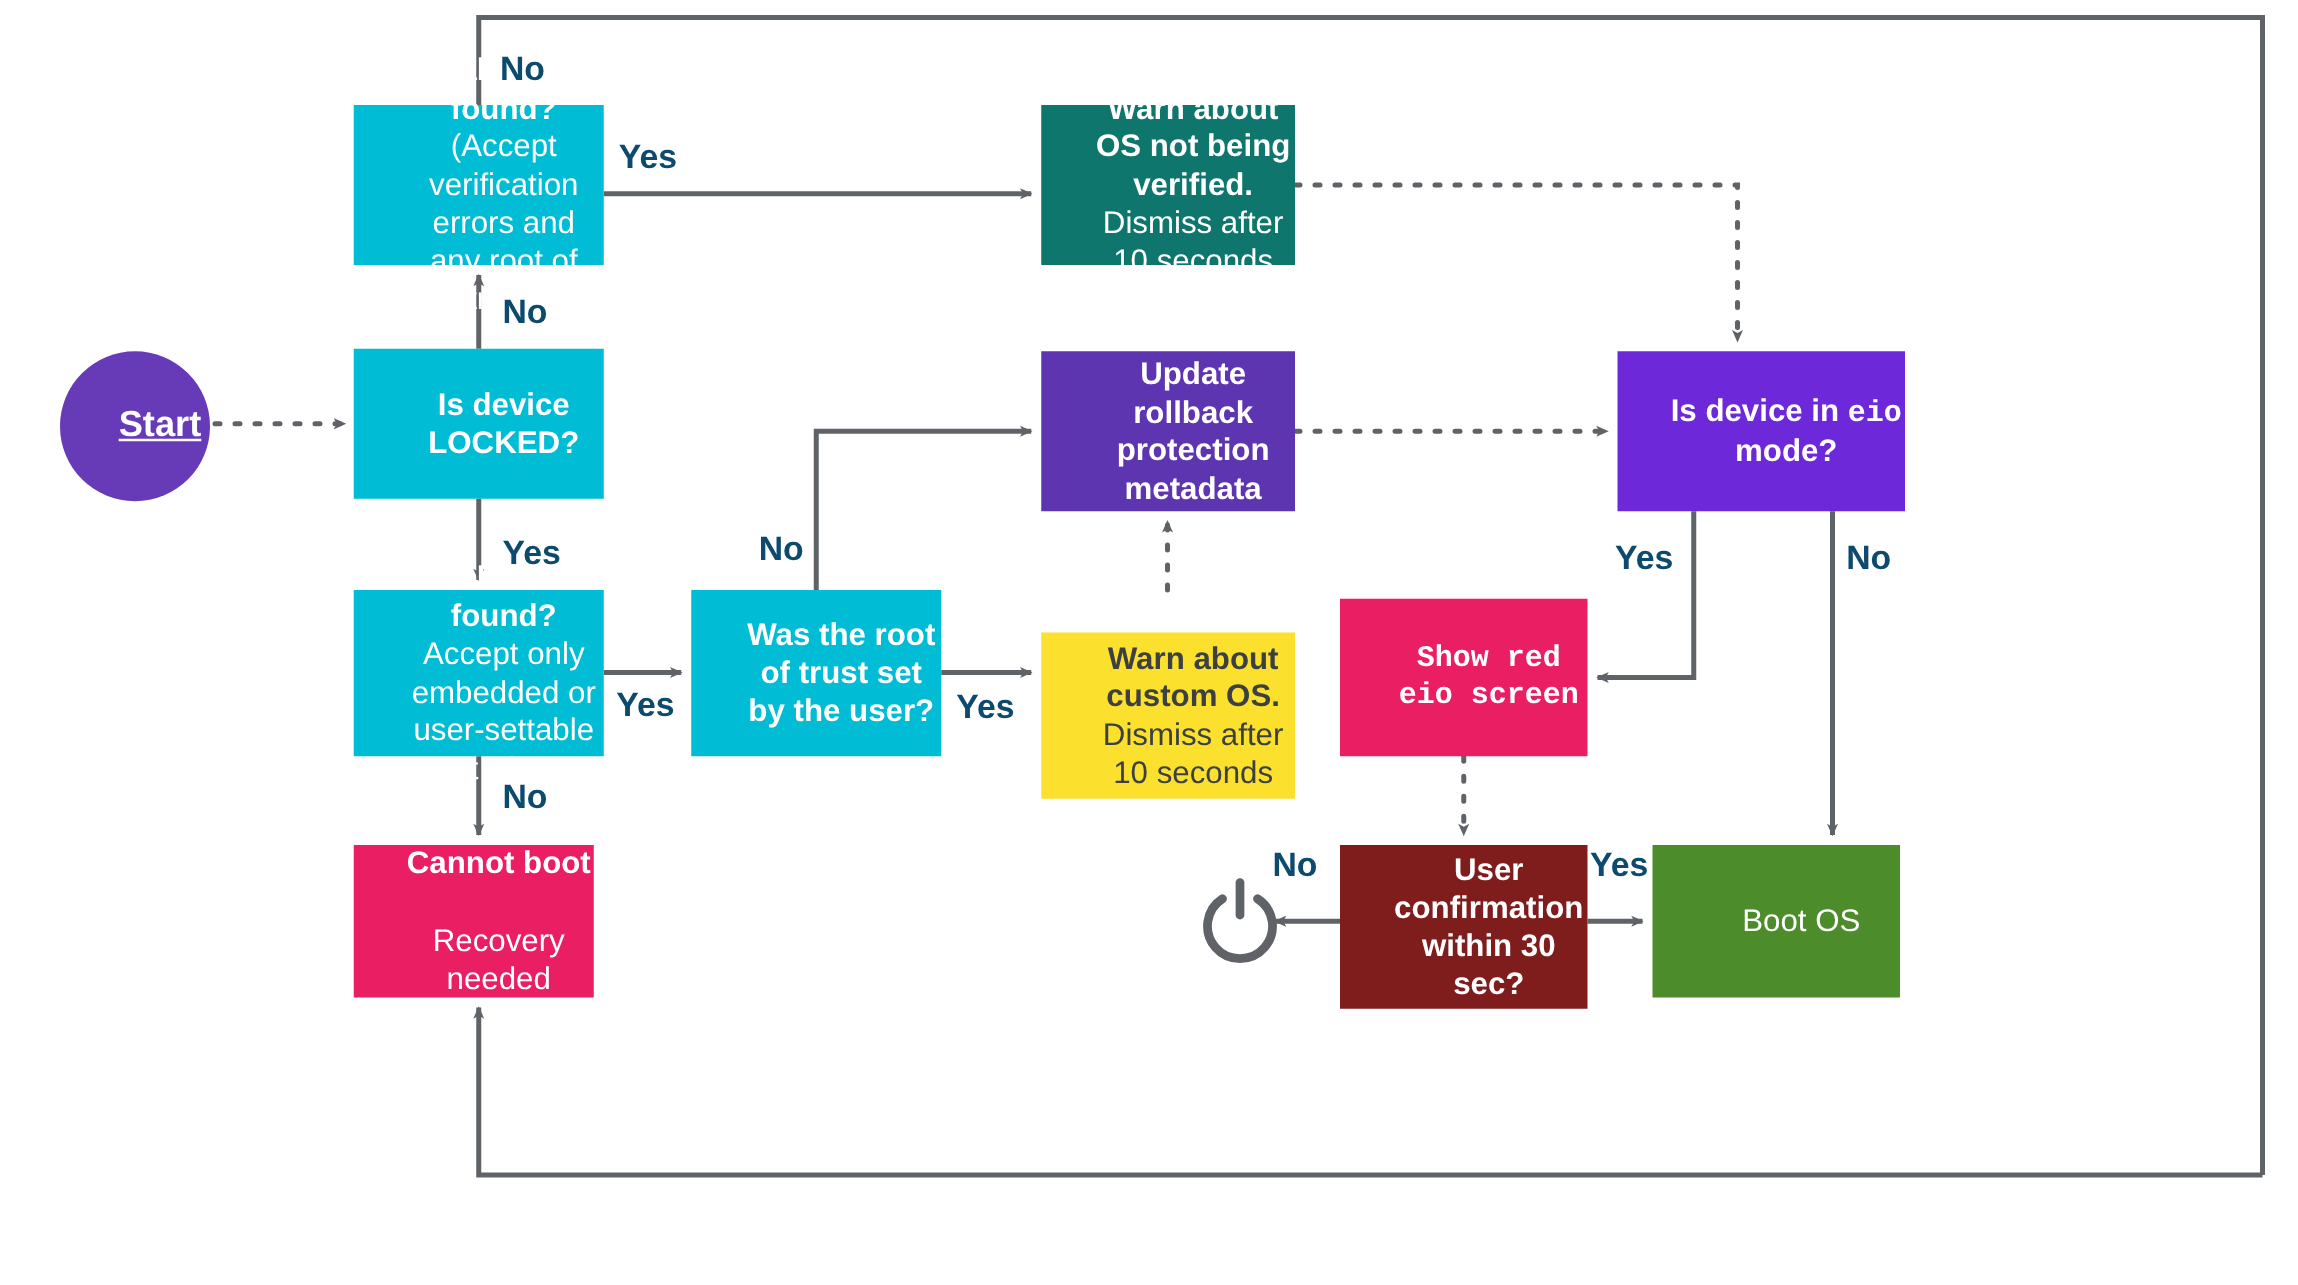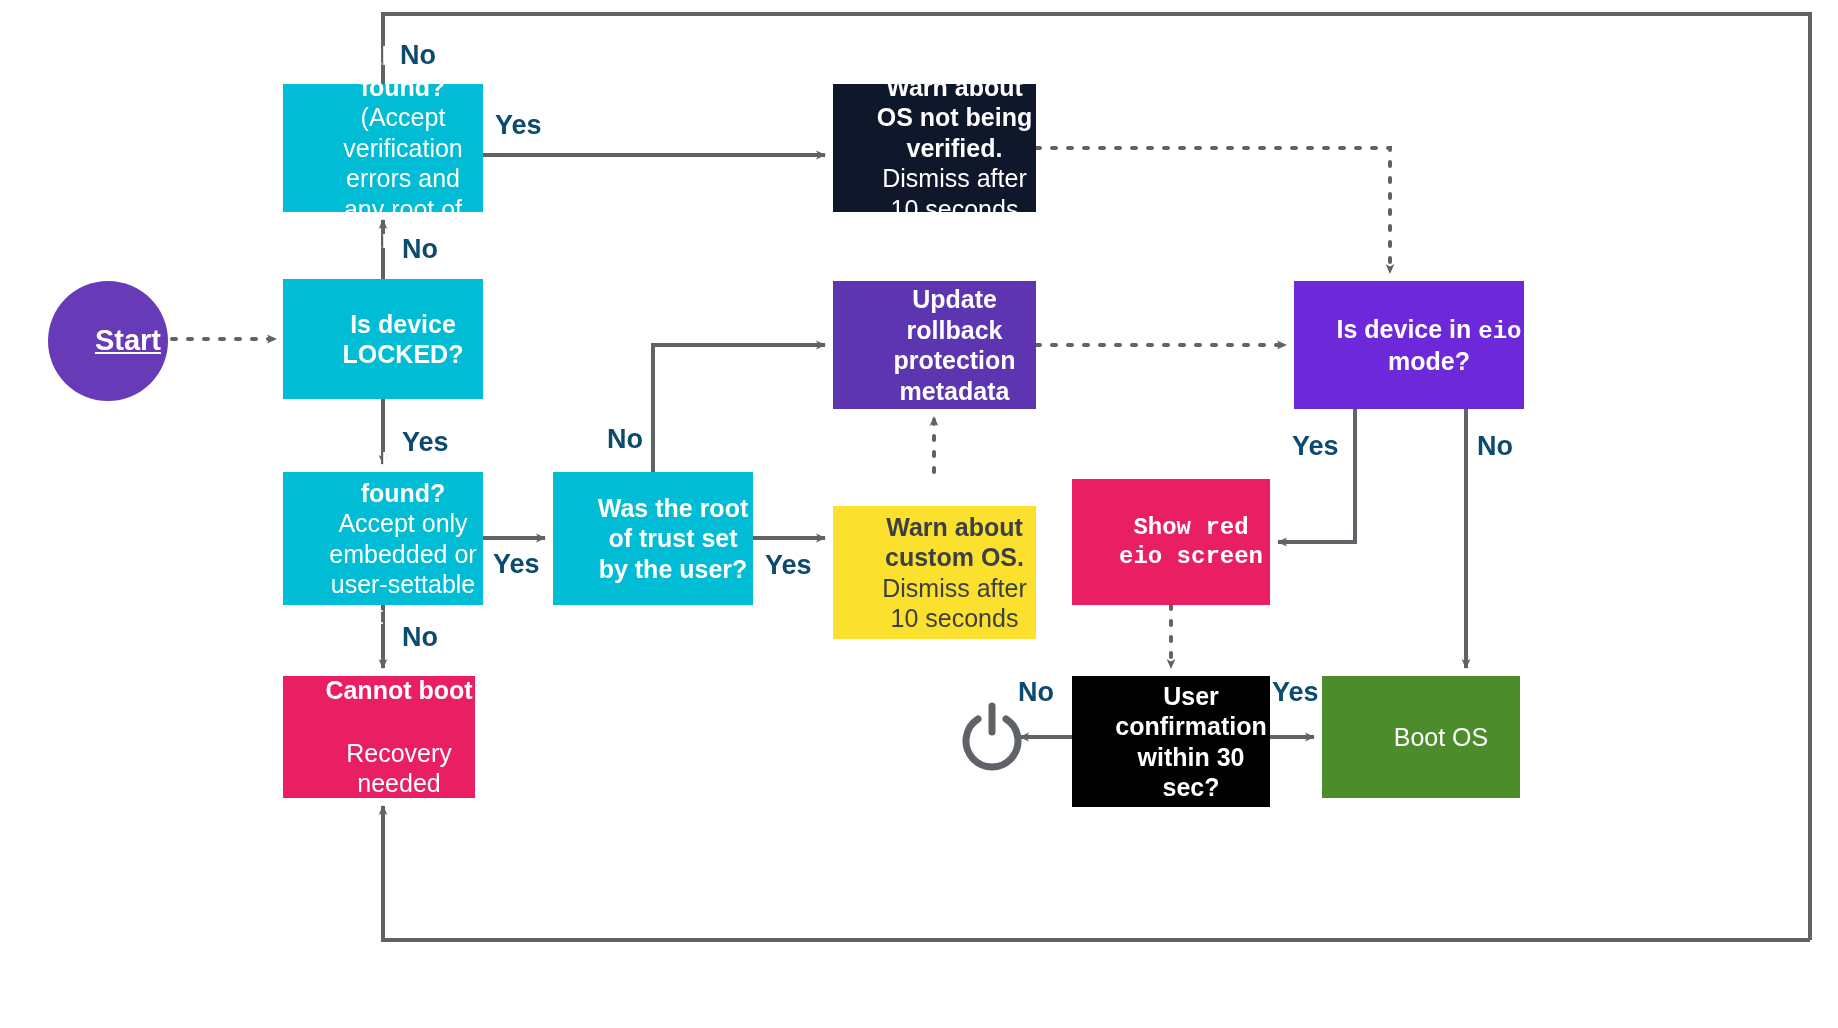--- a/index.html
+++ b/index.html
@@ -154,21 +154,21 @@
 
   <div class="node light" style="left:283px; top:676px; width:192px; height:122px; background:#E91E63;gap:32px;">
     <span class="title">Cannot boot</span>
     <span class="sub">Recovery needed</span>
   </div>
 
   <div class="node light" style="left:553px; top:472px; width:200px; height:133px; background:#00BCD4;">
     <span class="title">Was the root of trust set by the user?</span>
   </div>
 
-  <div class="node light" style="left:833px; top:84px; width:203px; height:128px; background:#0f172a;">
+  <div class="node light" style="left:833px; top:84px; width:203px; height:128px; background:#0f766e;">
     <span class="title">Warn about OS not being verified.</span>
     <span class="sub">Dismiss after 10 seconds</span>
   </div>
 
   <div class="node light" style="left:833px; top:281px; width:203px; height:128px; background:#5E35B1;">
     <span class="title">Update rollback protection metadata</span>
   </div>
 
   <div class="node dark" style="left:833px; top:472px; width:203px; height:133px; background:#FBE02E;margin-top:34px;">
     <span class="title">Warn about custom OS.</span>
@@ -176,21 +176,21 @@
   </div>
 
   <div class="node light" style="left:1072px; top:479px; width:198px; height:126px; background:#E91E63;">
     <span class="title mono" style="font-size:24px;">Show red eio screen</span>
   </div>
 
   <div class="node light" style="left:1294px; top:281px; width:230px; height:128px; background:#6d28d9;">
     <span class="title">Is device in <span class="mono">eio</span> mode?</span>
   </div>
 
-  <div class="node light" style="left:1072px; top:676px; width:198px; height:131px; background:#000000;">
+  <div class="node light" style="left:1072px; top:676px; width:198px; height:131px; background:#7f1d1d;">
     <span class="title">User confirmation within 30 sec?</span>
   </div>
 
   <div class="node light" style="left:1322px; top:676px; width:198px; height:122px; background:#4C8C2B;">
     <span class="title" style="font-weight:normal;">Boot OS</span>
   </div>
 
   <div class="edge-label" style="left:400px; top:40px;">No</div>
   <div class="edge-label" style="left:495px; top:110px;">Yes</div>
   <div class="edge-label" style="left:402px; top:234px;">No</div>

